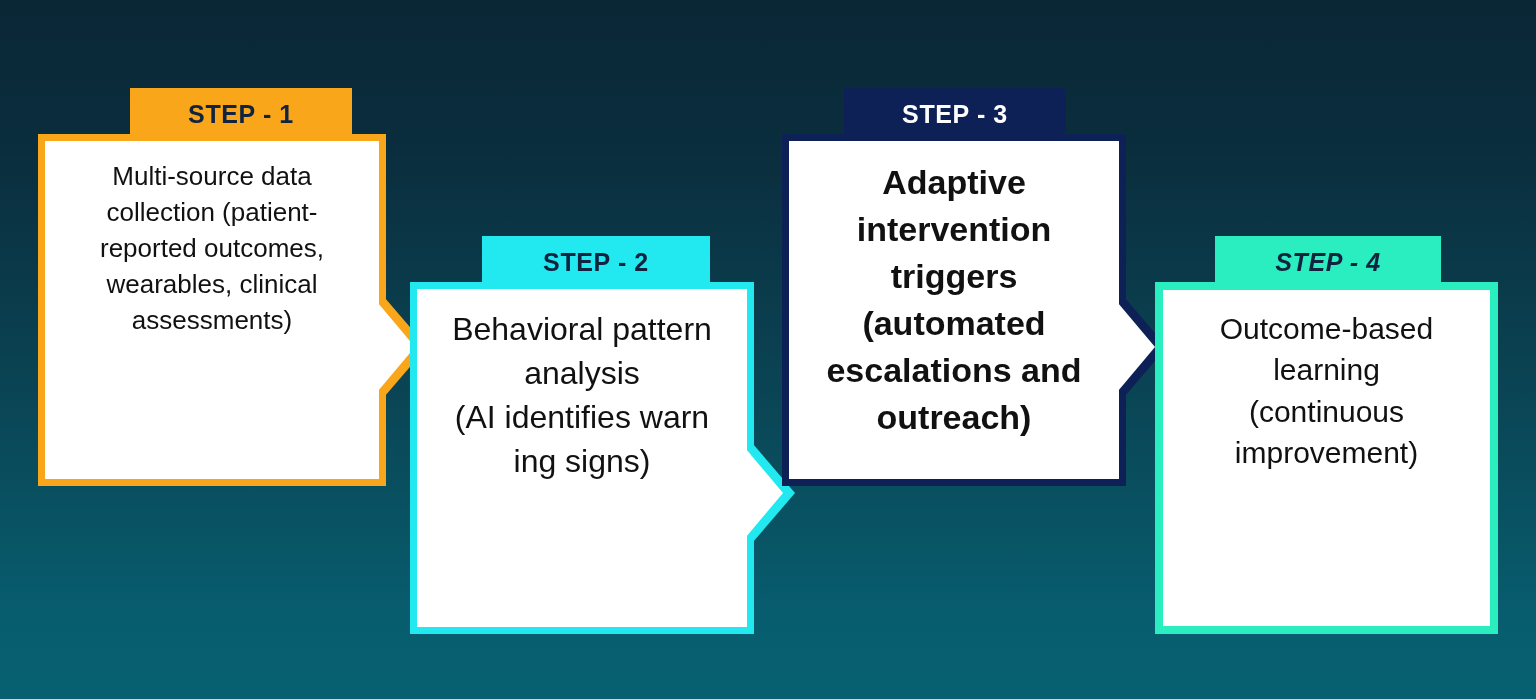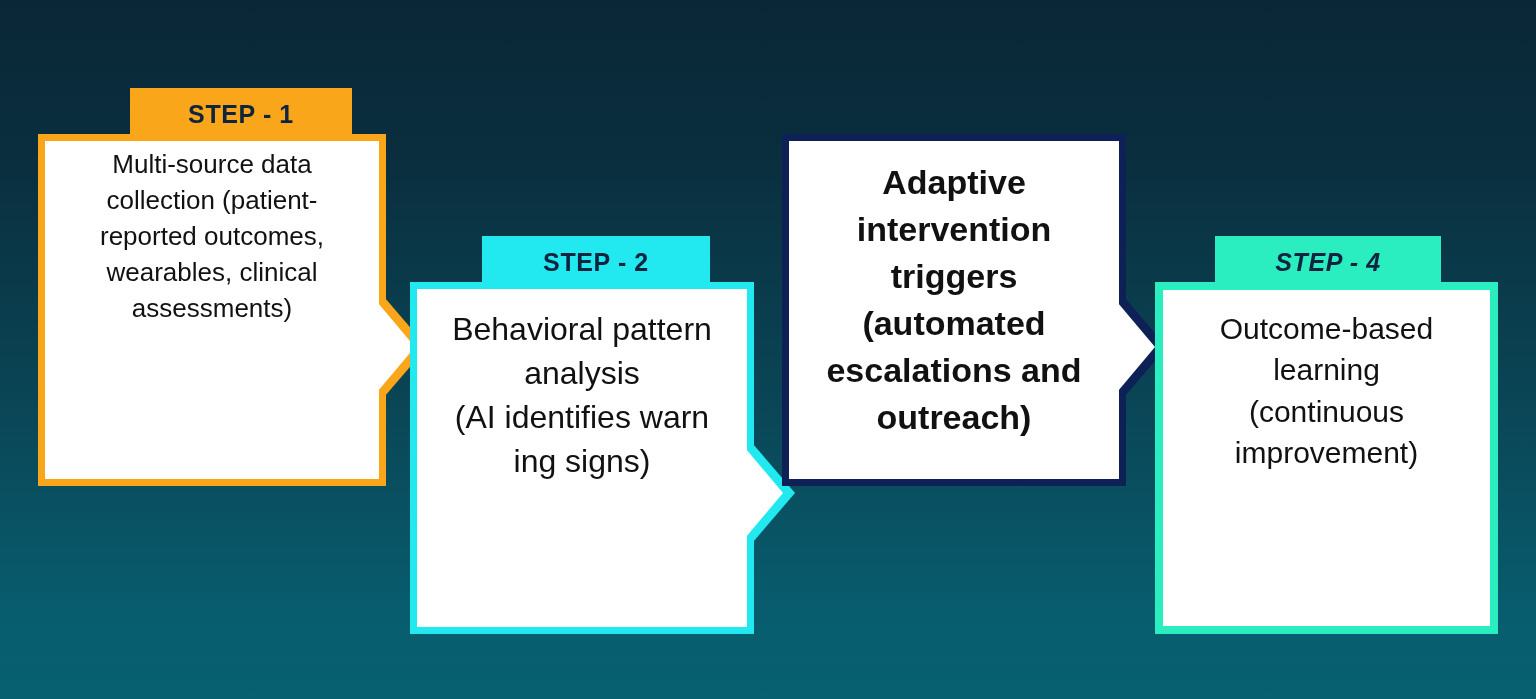--- a/index.html
+++ b/index.html
@@ -86,21 +86,21 @@
 </style>
 </head>
 <body>
 
 <div id="stage">
 
   <div class="step" id="step-0" style="left: 38px; top: 88px; width: 348px; height: 398px;">
     <div class="card" style="width: 348px; height: 352px; border: 7px solid rgb(249, 166, 26);">
       <span class="arrow-outer" style="color: rgb(249, 166, 26); left: 334px; top: 150px;"></span>
       <span class="arrow-inner" style="left: 333px; top: 162px;"></span>
-      <div class="card-inner" style="padding: 6px 26px;">
+      <div class="card-inner" style="padding: 18px 26px;">
         <div class="body-text" style="font-size: 26px;">Multi-source data
 collection (patient-
 reported outcomes,
 wearables, clinical
 assessments)</div>
       </div>
     </div>
     <div class="tab" style="left: 60px; width: 222px; background: rgb(249, 166, 26); color: rgb(16, 35, 63); margin-left: 32px;">
       <span>STEP - 1</span>
     </div>
@@ -127,20 +127,23 @@
       <span class="arrow-outer" style="color: rgb(14, 33, 87); left: 330px; top: 150px;"></span>
       <span class="arrow-inner" style="left: 329px; top: 162px;"></span>
       <div class="card-inner" style="padding: 18px 14px;">
         <div class="body-text" style="font-size: 34px; font-weight: bold;">Adaptive
 intervention
 triggers (automated
 escalations and
 outreach)</div>
       </div>
     </div>
+    <div class="tab" style="left: 62px; width: 222px; background: rgb(14, 33, 87); color: rgb(255, 255, 255);">
+      <span>STEP - 3</span>
+    </div>
   </div>
 
   <div class="step" id="step-3" style="left: 1155px; top: 236px; width: 343px; height: 398px;">
     <div class="card" style="width: 343px; height: 352px; border: 8px solid rgb(43, 238, 192);">
       <div class="card-inner" style="padding: 18px 26px;">
         <div class="body-text" style="font-size: 30px;">Outcome-based
 learning
 (continuous
 improvement)</div>
       </div>

